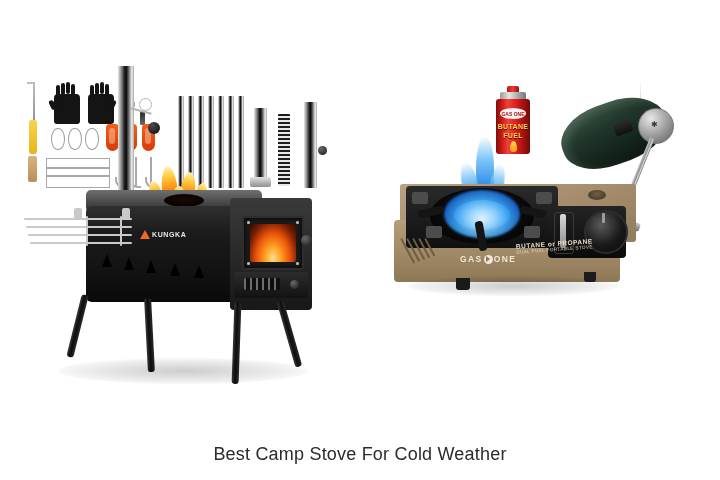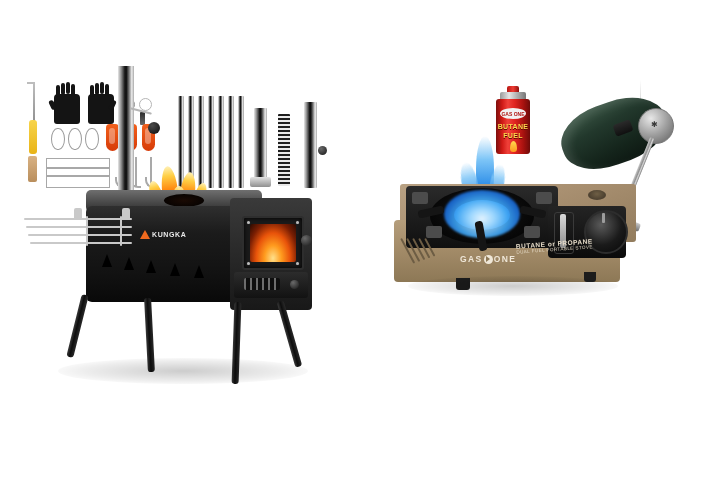--- a/index.html
+++ b/index.html
@@ -436,14 +436,15 @@
       <i style="left:18px;top:0;width:22px;transform:rotate(62deg);transform-origin:0 0;"></i>
       <i style="left:24px;top:0;width:20px;transform:rotate(62deg);transform-origin:0 0;"></i>
     </div>
 
     <div class="abs" style="left:68px;top:198px;width:14px;height:12px;background:#1c1c1c;border-radius:0 0 3px 3px;"></div>
     <div class="abs" style="left:196px;top:192px;width:12px;height:10px;background:#1c1c1c;border-radius:0 0 3px 3px;"></div>
 
     <div class="shadow-oval" style="left:20px;top:196px;width:210px;height:20px;"></div>
   </div>
 
+  <div id="caption">Best Camp Stove For Cold Weather</div>
 
 </div>
 
 </body></html>

